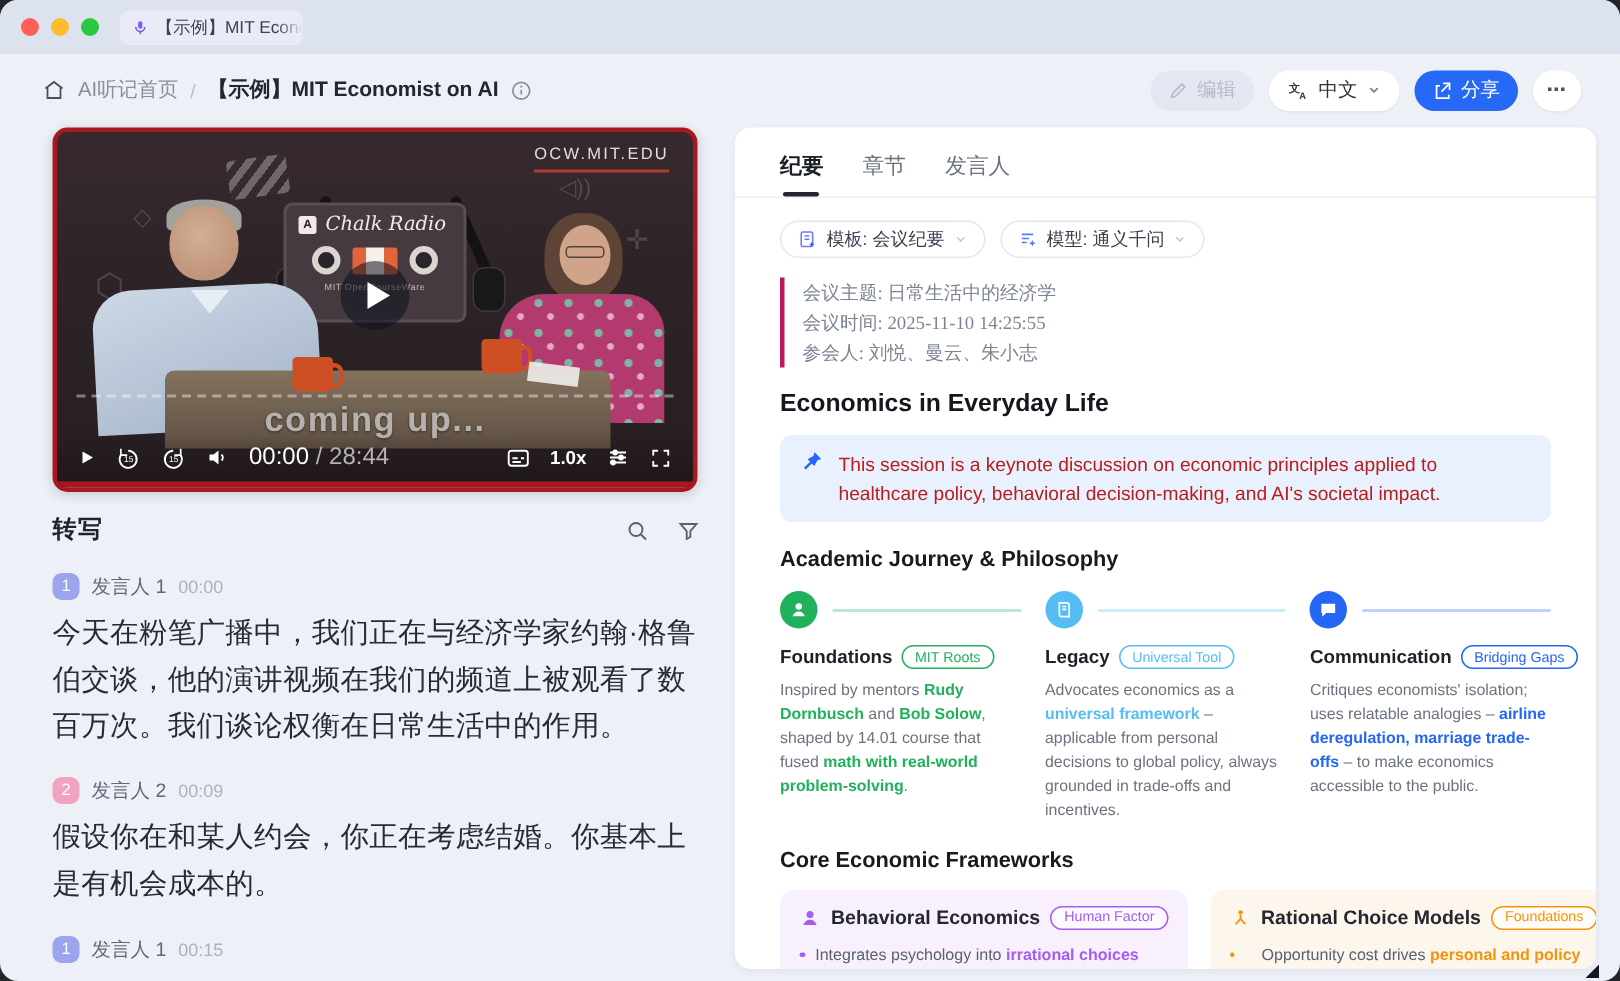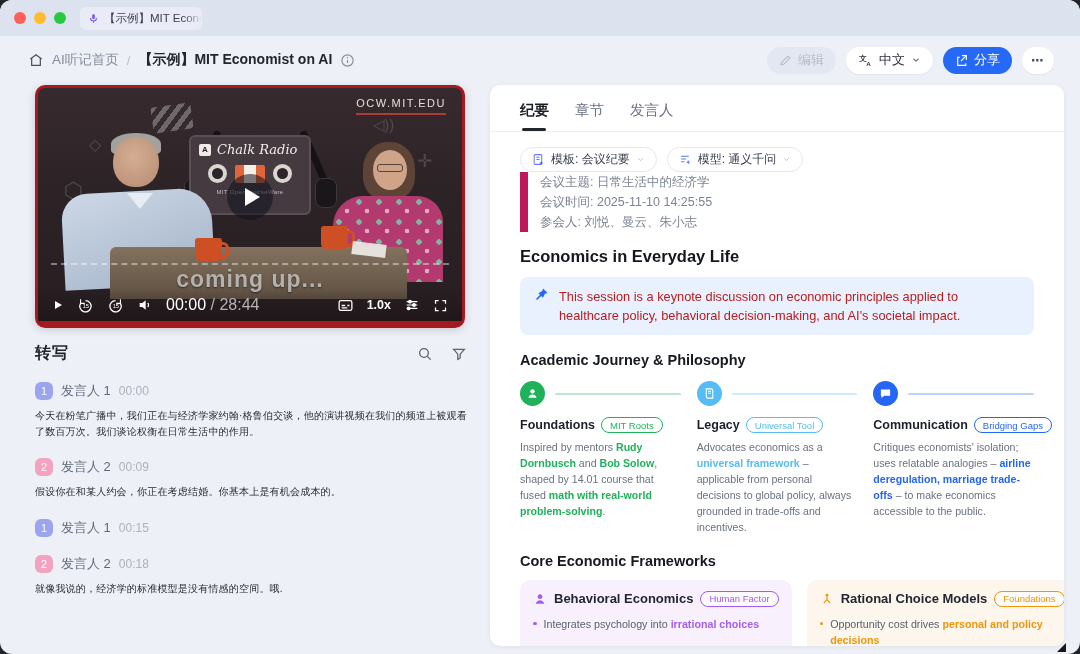--- a/index.html
+++ b/index.html
@@ -79,32 +79,32 @@
   
   .trans { position:absolute; left:35px; top:343px; width:432px; }
   .trans-head { display:flex; align-items:center; }
   .trans-title { font-size:16px; font-weight:700; color:#20242c; letter-spacing:1px; }
   .trans-icons { margin-left:auto; display:flex; gap:18px; color:#596070; }
   .entry { margin-top:18px; }
   .ehead { display:flex; align-items:center; gap:8px; }
   .badge-num { width:18px; height:18px; border-radius:6px; background:var(--accent,#9aa5ee); color:#fff; font-size:11px; display:flex; align-items:center; justify-content:center; }
   .ename { font-size:13px; color:#61687a; }
   .etime { font-size:12px; color:#abb1bd; }
-  .etext { margin-top:8px; font-size:10px; color:#272b33; line-height:1.62; letter-spacing:.2px; }
+  .etext { margin-top:8px; font-size:19px; color:#272b33; line-height:1.62; letter-spacing:.2px; }
 
   
   .panel { position:absolute; left:490px; top:85px; width:574px; height:561px; background:#fff; border-radius:10px; overflow:hidden; padding:16px 30px 0 30px; box-shadow:0 1px 5px rgba(31,36,50,.07); }
   .tabs { display:flex; gap:26px; }
   .tab { font-size:14.5px; color:#6a7181; padding-bottom:11px; position:relative; cursor:pointer; }
   .tab.active { color:#1b1e26; font-weight:700; }
   .tab.active::after { content:""; position:absolute; left:2px; bottom:0; width:24px; height:3px; background:#23262e; border-radius:2px; }
   .tabline { height:1px; background:#edeff4; margin:0 -30px; }
   .pills { display:flex; gap:10px; margin-top:15px; }
   .selpill { display:flex; align-items:center; gap:6px; height:25px; padding:0 11px; border:1px solid #e4e7ee; border-radius:14px; font-size:12px; color:#394150; background:#fff; cursor:pointer; }
-  .meta { border-left:8px solid #be185d; padding-left:12px; }
+  .meta { margin-top:13px; border-left:3px solid #be185d; padding-left:12px;font-family:Liberation Serif, serif; }
   .meta p { font-size:12.5px; color:#7c8494; line-height:20px; }
   .doctitle { margin-top:15px; font-size:16.5px; font-weight:700; color:#14171d; }
   .callout { margin-top:11px; background:#e9f1fe; border-radius:8px; padding:10px 14px; display:flex; gap:10px; }
   .callout .txt { font-size:12.8px; color:#b91c1c; line-height:1.5; max-width:92%; }
   .h2 { margin-top:17px; font-size:14.5px; font-weight:700; color:#171a21; }
   .hl { color:var(--accent,#333); font-weight:600; }
 
   .journey { display:flex; gap:16px; margin-top:13px; }
   .jcol { flex:1; min-width:0; }
   .jhead { display:flex; align-items:center; }
@@ -115,21 +115,21 @@
   .obadge { border:1px solid var(--accent); color:var(--accent); border-radius:999px; font-size:9.5px; padding:1.5px 8px; background:#fff; white-space:nowrap; }
   .jbody { margin-top:7px; font-size:10.6px; color:#6b7280; line-height:1.5; }
 
   .fwrow { display:flex; gap:15px; margin-top:11px; }
   .fwcard { flex:1; border-radius:10px; padding:11px 13px 12px; }
   .cardhead { display:flex; align-items:center; gap:7px; }
   .cardhead .ic { color:var(--accent); flex:none; }
   .cardtitle { font-size:13px; font-weight:700; color:#24272f; white-space:nowrap; }
   .fwcard .obadge { background:rgba(255,255,255,.65); }
   .blist { margin-top:9px; list-style:none; }
-  .blist li { display:flex; gap:7px; font-size:10.7px; color:#5a6170; line-height:1.5; margin-bottom:3px; }
+  .blist li { display:flex; gap:7px; font-size:10.7px; color:#5a6170; line-height:1.5; margin-bottom:3px;text-align:center; }
   .dot { width:3.5px; height:3.5px; border-radius:50%; background:var(--accent); margin-top:6px; flex:none; }
 
   .resize-cur { position:absolute; right:14px; bottom:2px; width:0; height:0; border-left:9px solid transparent; border-bottom:9px solid #16181d; }
 </style>
 </head>
 <body>
 
 <div class="win">
 
   <div class="titlebar">

